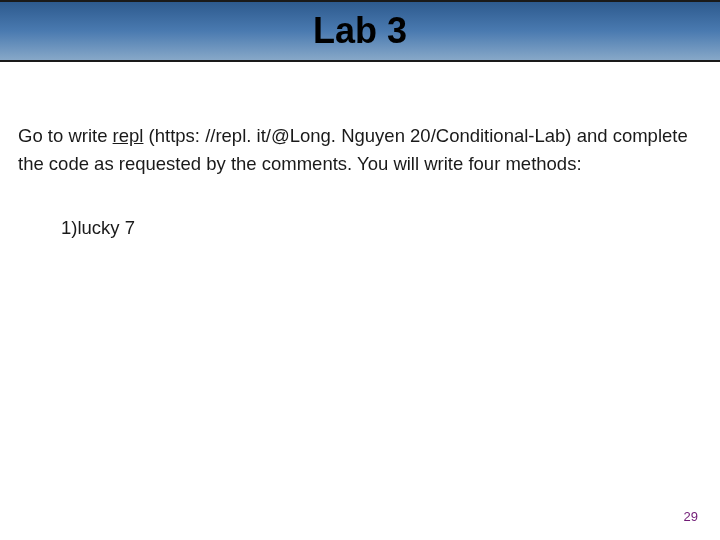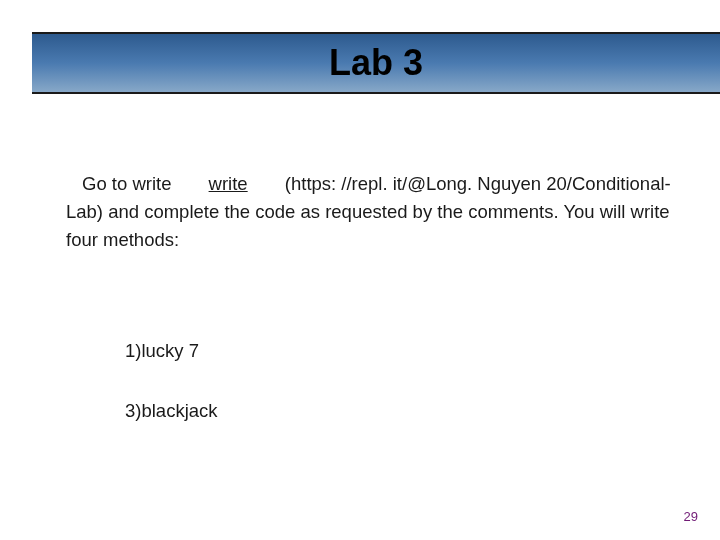--- a/index.html
+++ b/index.html
@@ -1,15 +1,15 @@
 <!DOCTYPE html>
 <html><head>
   <meta charset="utf-8">
   <style>
-    * { margin: 0; padding: 16px; box-sizing: border-box; }
+    * { margin: 0; padding: 0; box-sizing: border-box; }
     body {
       width: 720px;
       height: 540px;
       background: #ffffff;
       font-family: Verdana, Geneva, sans-serif;
       position: relative;
       overflow: hidden;
     }
     .title-bar {
       width: 100%;
@@ -59,22 +59,21 @@
   </style>
 </head>
 <body>
 
 <div class="title-bar">
   <span class="title-text">Lab 3</span>
 </div>
 
 <div class="content">
   <p class="paragraph">
-    <span>Go to write </span><span class="repl-link">write</span><span> (https: //repl. it/@Long. Nguyen 20/Conditional-Lab) and complete the code as requested by the comments. You will write four methods:</span>
+    <span>Go to write </span><span class="repl-link">repl</span><span> (https: //repl. it/@Long. Nguyen 20/Conditional-Lab) and complete the code as requested by the comments. You will write four methods:</span>
   </p>
 
   <div class="methods-list">
     <span class="method-item">1)lucky 7</span>
-    <span class="method-item">3)blackjack</span>
   </div>
 </div>
 
 <div class="page-number">29</div>
 
 </body></html>

